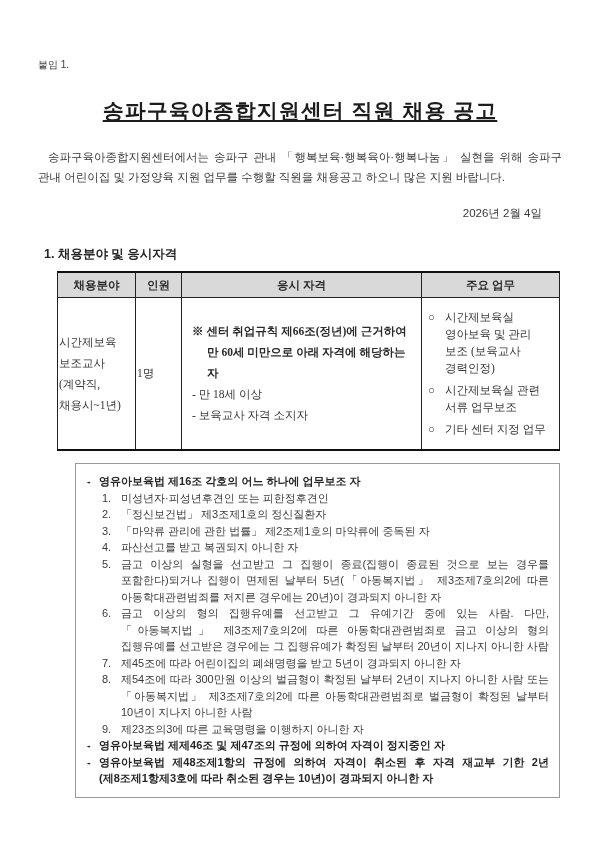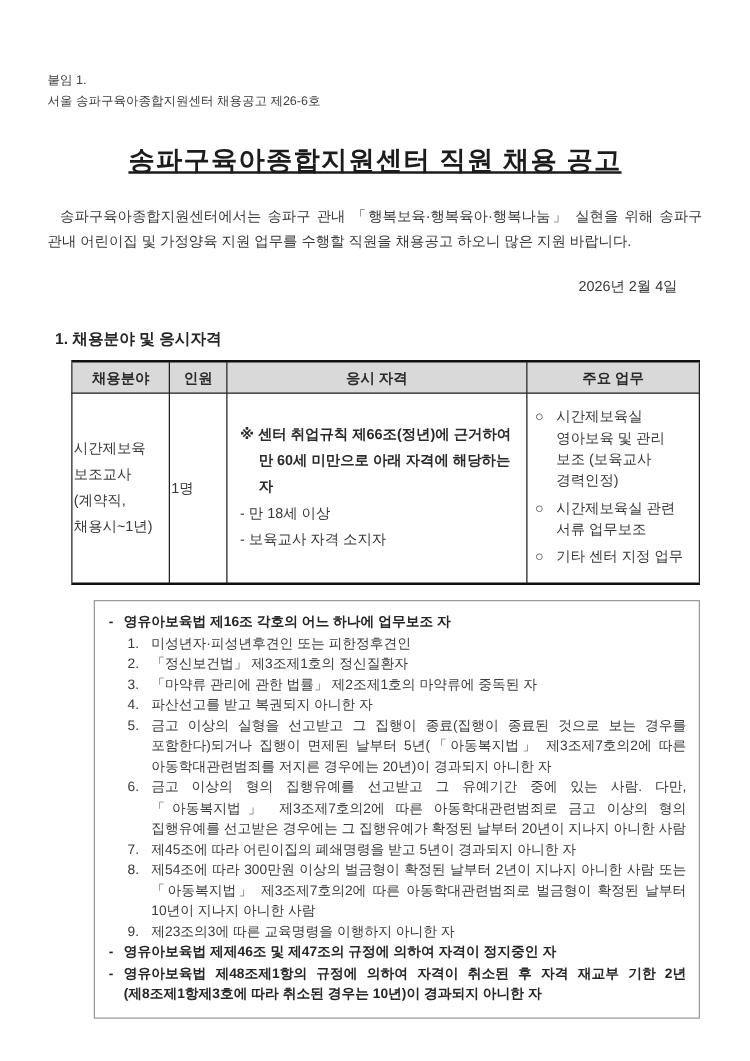--- a/index.html
+++ b/index.html
@@ -27,21 +27,21 @@
     font-size:12.5px;font-weight:bold;color:#262626;
     margin:0 0 0 6px;line-height:14px;
   }
   .sec-heading.first{margin-top:6px;}
   .sec-heading.second{margin-top:16px;}
 
   
   table.recruit{
     border-collapse:collapse;table-layout:fixed;
     width:502px;margin:10px 0 0 19px;
-    border-top:2px solid #111;border-bottom:2px solid #111;
+    border-top:2px solid #111;border-bottom:2px solid #111;font-family:Liberation Serif, serif;
   }
   table.recruit th,table.recruit td{
     border:1px solid #222;font-size:11.5px;color:#373737;
   }
   table.recruit th{
     background:#d9d9d9;font-weight:bold;height:22px;
     padding:1px 2px;text-align:center;color:#2a2a2a;
   }
   col.c1{width:78px;} col.c2{width:46px;} col.c3{width:240px;} col.c4{width:138px;}
   td.field-cell{text-align:left;vertical-align:middle;line-height:21px;}
@@ -67,21 +67,20 @@
   .box-row.lead .marker,.box-row.tail .marker{width:7px;}
   .box-row.numbered{margin-left:15px;}
   .box-row.numbered .marker{width:14px;}
 </style>
 </head>
 <body>
 
 <div class="page">
 
   <div class="small-line">붙임 1.</div>
-  <div class="small-line">서울 송파구육아종합지원센터 채용공고 제26-6호</div>
 
   <div class="doc-title">송파구육아종합지원센터 직원 채용 공고</div>
 
   <p class="intro">송파구육아종합지원센터에서는 송파구 관내 「행복보육·행복육아·행복나눔」 실현을 위해 송파구 관내 어린이집 및 가정양육 지원 업무를 수행할 직원을 채용공고 하오니 많은 지원 바랍니다.</p>
 
   <div class="date-block">
     <div>2026년 2월 4일</div>
   </div>
 
   <div class="sec-heading first">1. 채용분야 및 응시자격</div>

